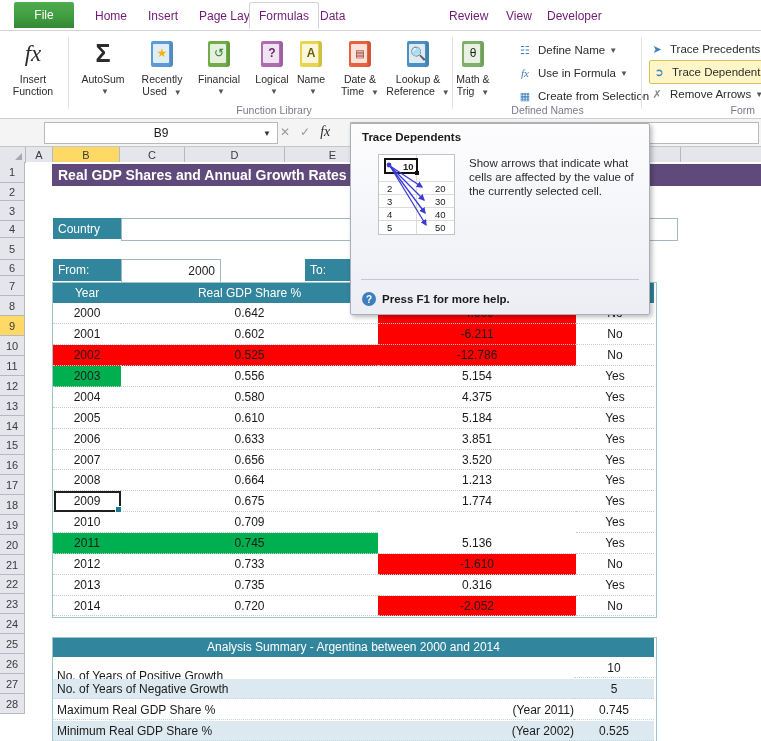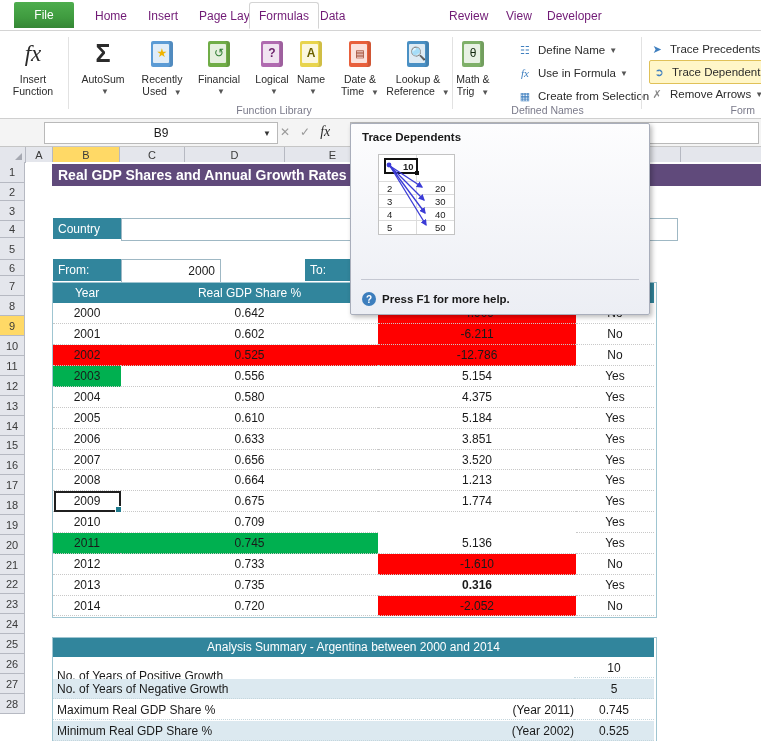--- a/index.html
+++ b/index.html
@@ -459,21 +459,21 @@
           <div class="tcell ctr green" style="left: 27px; top: 371px; width: 68px; height: 21px;">2011</div>
           <div class="tcell ctr green" style="left: 95px; top: 371px; width: 257px; height: 21px;">0.745</div>
           <div class="tcell ctr" style="left: 352px; top: 371px; width: 198px; height: 21px;">5.136</div>
           <div class="tcell ctr" style="left: 550px; top: 371px; width: 78px; height: 21px;">Yes</div>
           <div class="tcell ctr" style="left: 27px; top: 392px; width: 68px; height: 21px;">2012</div>
           <div class="tcell ctr" style="left: 95px; top: 392px; width: 257px; height: 21px;">0.733</div>
           <div class="tcell ctr red" style="left: 352px; top: 392px; width: 198px; height: 21px;">-1.610</div>
           <div class="tcell ctr" style="left: 550px; top: 392px; width: 78px; height: 21px;">No</div>
           <div class="tcell ctr" style="left: 27px; top: 413px; width: 68px; height: 21px;">2013</div>
           <div class="tcell ctr" style="left: 95px; top: 413px; width: 257px; height: 21px;">0.735</div>
-          <div class="tcell ctr" style="left: 352px; top: 413px; width: 198px; height: 21px; font-weight: bold;">0.316</div>
+          <div class="tcell ctr" style="left: 352px; top: 413px; width: 198px; height: 21px;">0.316</div>
           <div class="tcell ctr" style="left: 550px; top: 413px; width: 78px; height: 21px;">Yes</div>
           <div class="tcell ctr" style="left: 27px; top: 434px; width: 68px; height: 20px;">2014</div>
           <div class="tcell ctr" style="left: 95px; top: 434px; width: 257px; height: 20px;">0.720</div>
           <div class="tcell ctr red" style="left: 352px; top: 434px; width: 198px; height: 20px;">-2.052</div>
           <div class="tcell ctr" style="left: 550px; top: 434px; width: 78px; height: 20px;">No</div>
           <div class="tbl-border" style="left: 26px; top: 120px; width: 603px; height: 334px;"></div>
         </div>
 
       <div id="summarytable">
           <div class="sumhead" style="left: 27px; top: 475px; width: 601px; height: 20px;">Analysis Summary - Argentina between 2000 and 2014</div>
@@ -523,20 +523,21 @@
           </marker>
         </defs>
         <circle cx="10" cy="10" r="2.4" fill="#3b3bd6"></circle>
         <line x1="11" y1="11" x2="43" y2="32" stroke="#3b3bd6" stroke-width="1.3" marker-end="url(#ah)"></line>
         <line x1="11" y1="11" x2="45" y2="45" stroke="#3b3bd6" stroke-width="1.3" marker-end="url(#ah)"></line>
         <line x1="11" y1="11" x2="46" y2="58" stroke="#3b3bd6" stroke-width="1.3" marker-end="url(#ah)"></line>
         <line x1="11" y1="11" x2="47" y2="70" stroke="#3b3bd6" stroke-width="1.3" marker-end="url(#ah)"></line>
       </svg>
     </div>
 
+    <div class="tt-desc">Show arrows that indicate what cells are affected by the value of the currently selected cell.</div>
     <div class="tt-div"></div>
     <div class="tt-foot">
       <span class="tt-q">?</span>
       <span>Press F1 for more help.</span>
     </div>
   </div>
 
 </div>
 
 </body></html>

